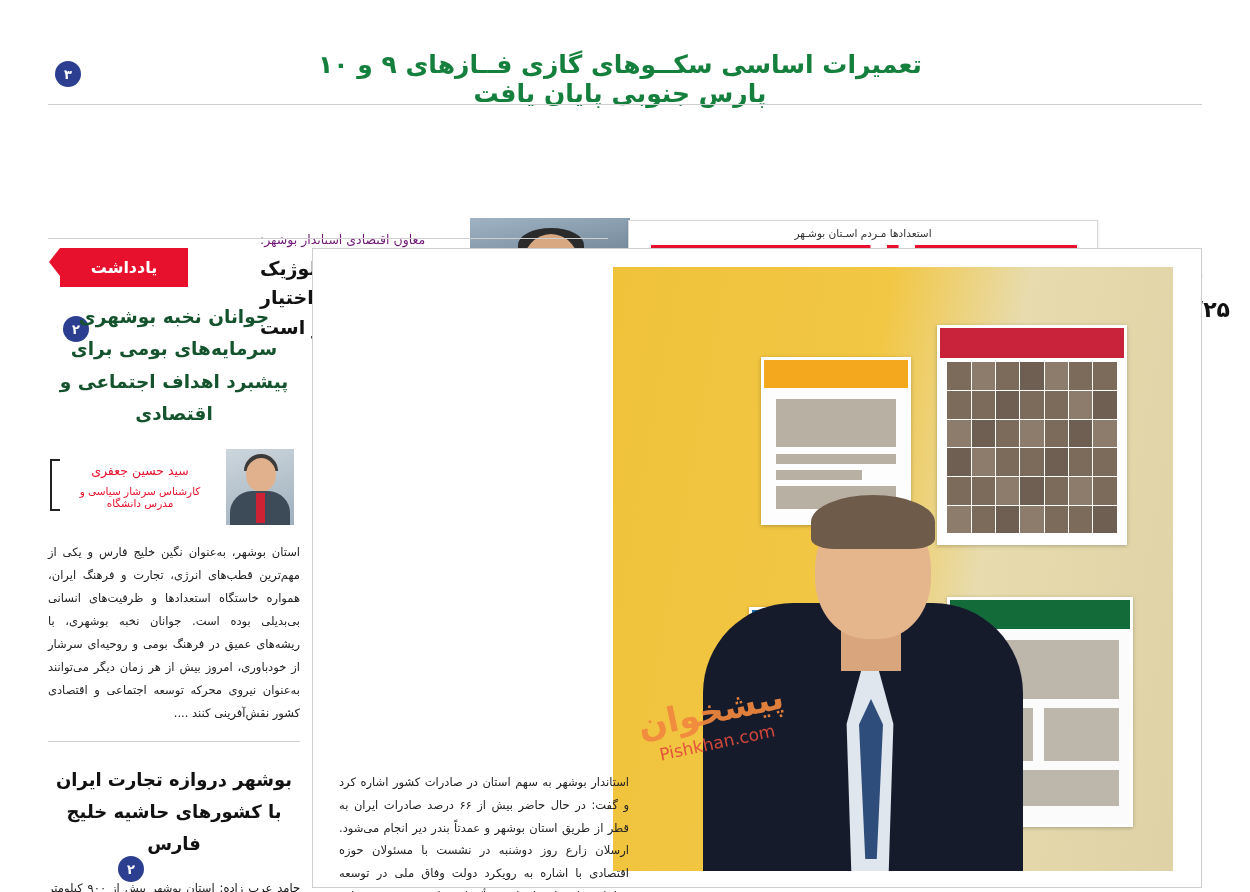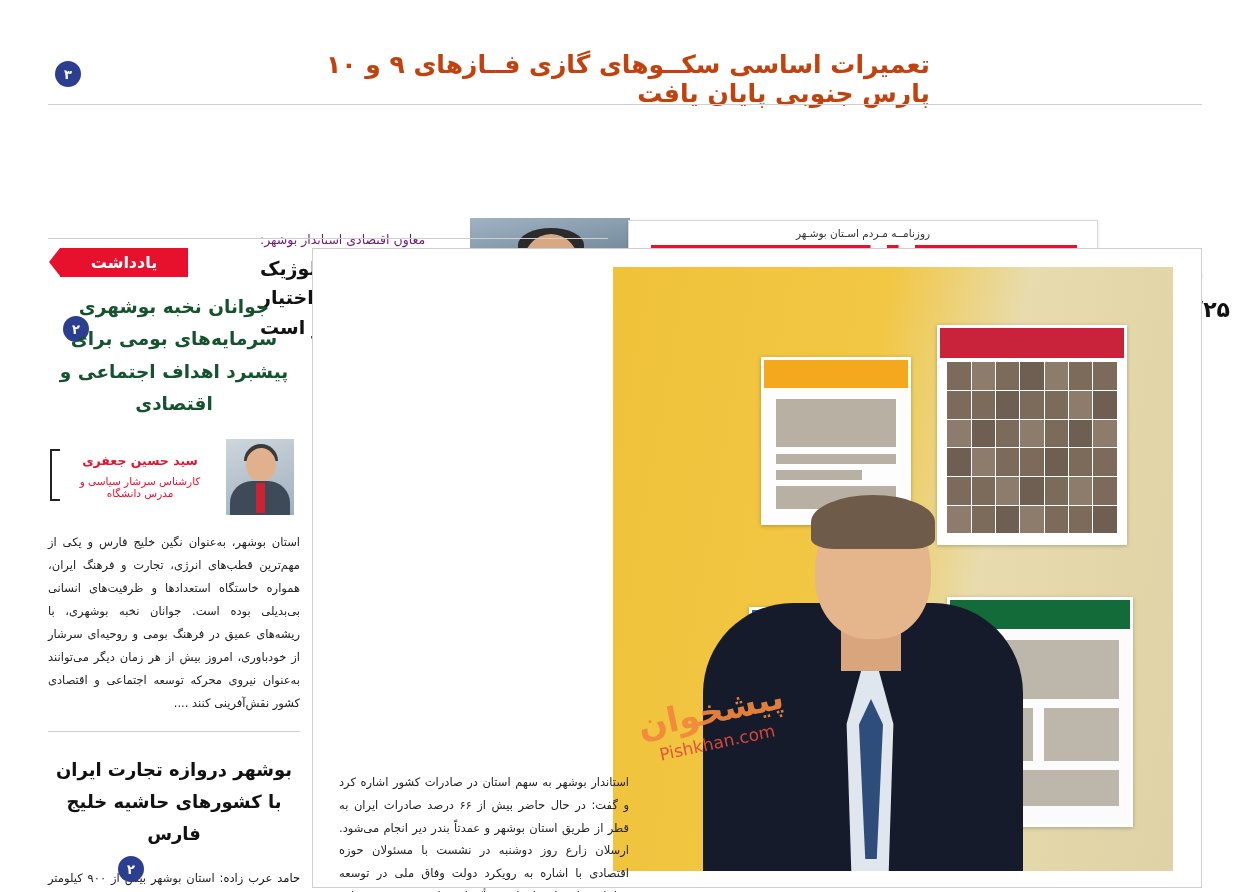--- a/index.html
+++ b/index.html
@@ -16,21 +16,22 @@
     background: #ffffff;
   }
 
   
   .top-strip {
     position: absolute; left: 0; top: 0; width: 1250px; height: 108px;
     background: #ffffff;
   }
   .top-headline {
     position: absolute; right: 320px; top: 50px; width: 620px;
-    font-size: 25px; font-weight: bold; color: #c2410c; letter-spacing: -0.3px;
+    text-align: center;
+    font-size: 25px; font-weight: bold; color: #15803d; letter-spacing: -0.3px;
     direction: rtl;
   }
   .page-badge {
     position: absolute;
     width: 26px; height: 26px; border-radius: 50%;
     background: #2c3e8f; color: #fff;
     font-size: 13px; font-weight: bold;
     display: flex; align-items: center; justify-content: center;
   }
   .badge-3 { left: 55px; top: 61px; }
@@ -125,21 +126,21 @@
   .body-area {
     position: absolute; left: 0; top: 240px; width: 1250px; height: 652px;
   }
 
   
   .sidebar {
     position: absolute; left: 48px; top: 8px; width: 252px; height: 640px;
     direction: rtl;
   }
   .note-ribbon {
-    position: relative; width: 128px; height: 29px; margin: 0 0 0 auto; margin-right: 112px;
+    position: relative; width: 128px; height: 39px; margin: 0 0 0 auto; margin-right: 112px;
     background: #e8112d; color: #fff;
     font-size: 16px; font-weight: bold;
     display: flex; align-items: center; justify-content: center;
   }
   .note-ribbon::after {
     content: ""; position: absolute; left: -11px; top: 0;
     border-top: 14.5px solid transparent; border-bottom: 14.5px solid transparent;
     border-right: 11px solid #e8112d;
   }
   .note-title {
@@ -154,21 +155,21 @@
     background: linear-gradient(160deg,#cdd6dd,#9fb0bd);
     overflow: hidden;
   }
   .author-photo .f { position: absolute; left: 20px; top: 9px; width: 30px; height: 34px; background:#e0b18c; border-radius:50%; }
   .author-photo .h { position: absolute; left: 18px; top: 5px; width: 34px; height: 17px; background:#3a3a3a; border-radius: 17px 17px 0 0; }
   .author-photo .s { position: absolute; left: 4px; top: 42px; width: 60px; height: 36px; background:#3d4a57; border-radius: 22px 22px 0 0; }
   .author-photo .t { position: absolute; left: 30px; top: 44px; width: 9px; height: 30px; background:#c23; }
   .author-meta {
     position: absolute; right: 84px; top: 14px; left: 16px; text-align: center;
   }
-  .author-name { font-size: 12.5px; font-weight: bold; color: #e8112d; }
+  .author-name { font-size: 12.5px; font-weight: normal; color: #e8112d; }
   .author-role { font-size: 10.5px; color: #e8112d; margin-top: 7px; }
   .author-bracket {
     position: absolute; left: 2px; top: 10px; width: 10px; height: 52px;
     border: 2px solid #222; border-right: none;
   }
   .note-body {
     margin-top: 14px; font-size: 11.5px; line-height: 2.0; color: #222;
     text-align: justify;
   }
   .sb-divider { margin-top: 16px; height: 1px; background: #cfcfcf; }
@@ -284,21 +285,21 @@
     </div>
 
     <div class="deputy-photo">
       <div class="hair"></div>
       <div class="face"></div>
       <div class="suit"></div>
       <div class="shirt"></div>
     </div>
 
     <div class="logo-box">
-      <div class="logo-topline">روزنامــه مـردم اسـتان بوشـهر</div>
+      <div class="logo-topline">استعدادها مـردم اسـتان بوشـهر</div>
       <div class="logo-red">
         <div class="wordmark">عسالویه</div>
         <div class="payam">پیام</div>
       </div>
       <div class="logo-footline">
         <span>۱٦ سپتامبر ۲۰۲۵ / ۲۳ ربیع الاول ۱۴۴۷/ سال هجدهم/ شماره ۴۸۶۴ /۲۰۰۰۰ تومان/ ۸ صفحه</span>
         <span class="site">www.payameasalooye.ir</span>
       </div>
     </div>
 

